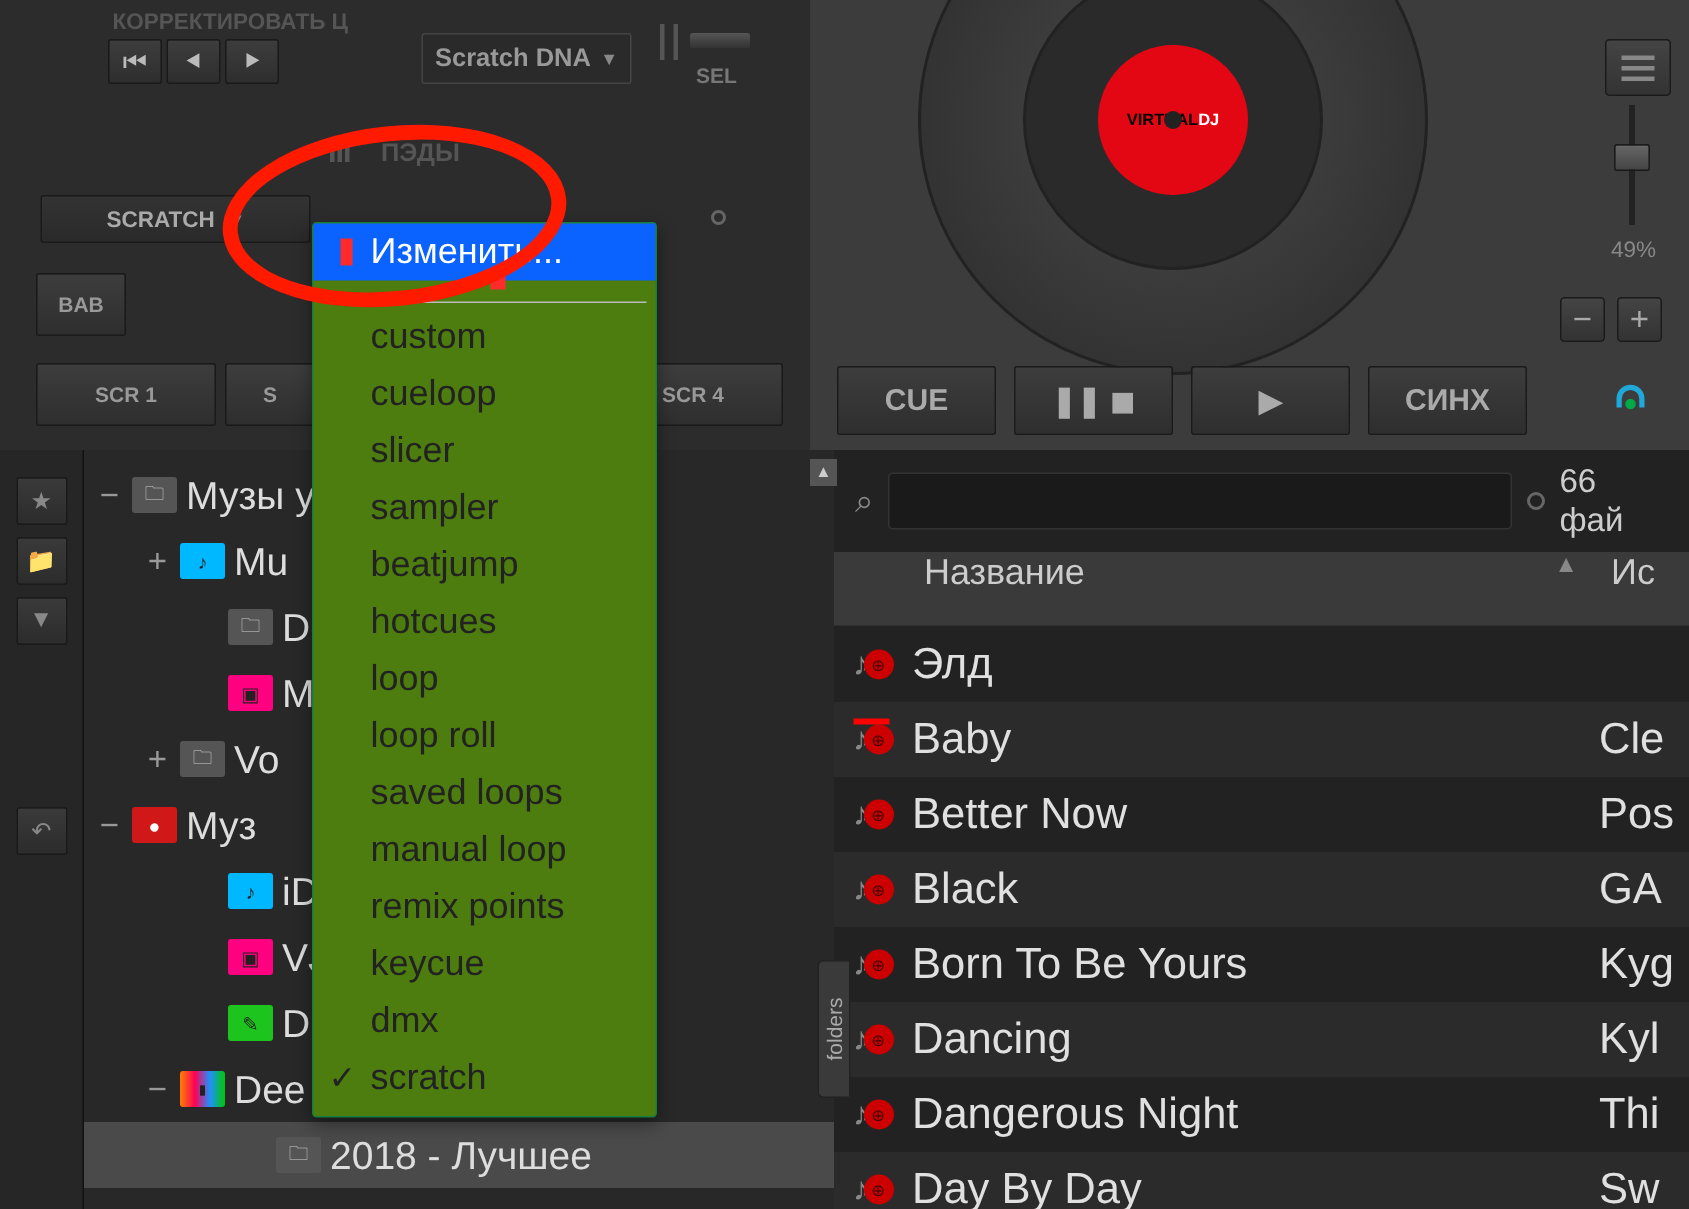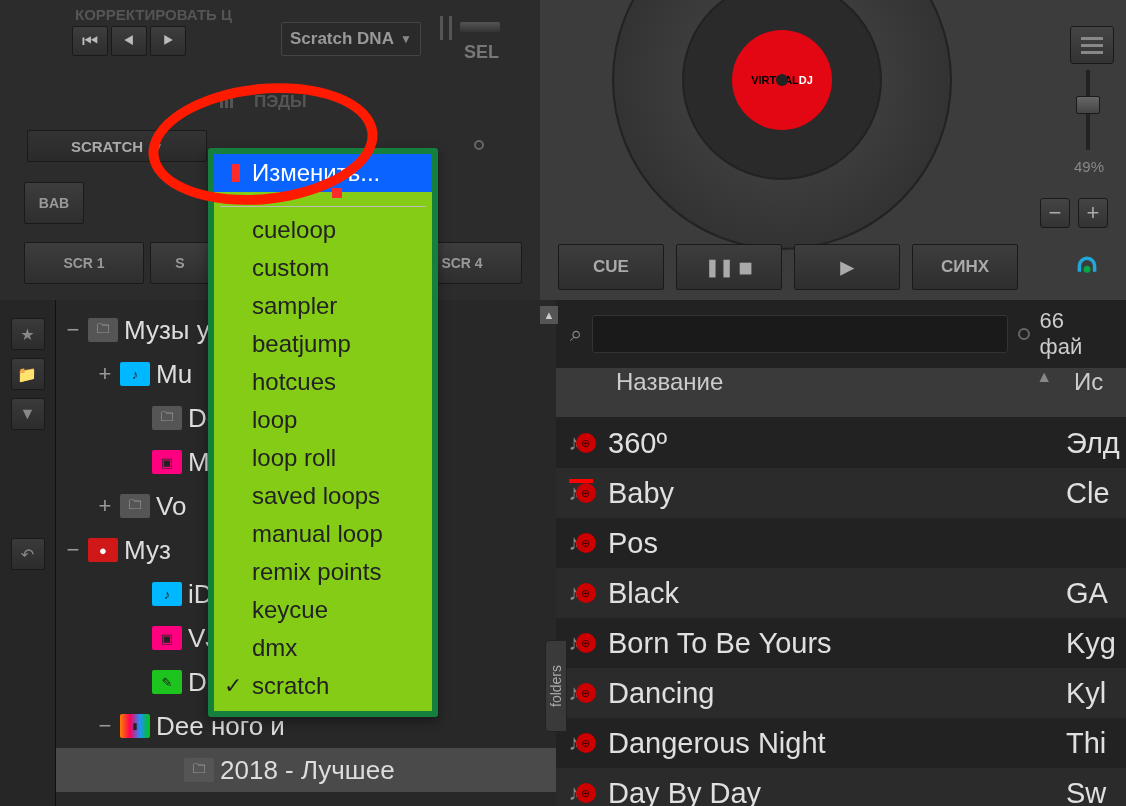--- a/index.html
+++ b/index.html
@@ -6,21 +6,21 @@
   html, body { width: 1126px; height: 806px; overflow: hidden; background: #2a2a2a; color: #ccc; }
   
   
   .top-area { position: absolute; left: 0; top: 0; width: 540px; height: 300px; background: #2c2c2c; }
   .top-label { position: absolute; left: 75px; top: 6px; font-size: 15px; font-weight: bold; color: #555; }
   .arrow-btns { position: absolute; left: 72px; top: 26px; display: flex; gap: 3px; }
   .sq-btn { width: 36px; height: 30px; background: linear-gradient(#3d3d3d,#2e2e2e); border: 1px solid #1a1a1a; border-radius: 2px; display: flex; align-items: center; justify-content: center; font-size: 18px; color: #bbb; cursor: pointer; }
   .scratch-dna-box { position: absolute; left: 281px; top: 22px; width: 140px; height: 34px; background: #2a2a2a; border: 1px solid #444; border-radius: 2px; display: flex; align-items: center; padding: 0 8px; font-size: 17px; font-weight: bold; color: #999; cursor: pointer; }
   .scratch-dna-box .tri { margin-left: auto; font-size: 12px; color: #888; }
   .vert-bars { position: absolute; left: 440px; top: 16px; }
-  .sel-label { position: absolute; left: 464px; top: 42px; font-size: 18px; font-weight: bold; color: #777; }
+  .sel-label { position: absolute; left: 464px; top: 42px; font-size: 14px; font-weight: bold; color: #777; }
   .sel-bar { position: absolute; left: 460px; top: 22px; width: 40px; height: 10px; background: linear-gradient(#555,#333); border-radius: 2px; }
   
   .heds-label { position: absolute; left: 238px; top: 92px; font-size: 17px; font-weight: bold; color: #555; margin-left: 16px; }
   .heds-bars { position: absolute; left: 220px; top: 94px; display: flex; gap: 2px; }
   .heds-bars span { width: 3px; height: 14px; background: #555; }
   
   .scratch-select { position: absolute; left: 27px; top: 130px; width: 180px; height: 32px; background: linear-gradient(#333,#2a2a2a); border: 1px solid #1a1a1a; border-radius: 2px; display: flex; align-items: center; justify-content: center; gap: 10px; font-size: 15px; font-weight: bold; color: #aaa; cursor: pointer; }
   .scratch-select .tri { font-size: 10px; color: #888; }
   
   .pad-row1 { position: absolute; left: 24px; top: 182px; display: flex; gap: 6px; }
@@ -38,21 +38,21 @@
   
   .tempo-area { position: absolute; right: 0; top: 0; width: 90px; height: 200px; }
   .hamburger { position: absolute; right: 12px; top: 26px; width: 44px; height: 38px; background: linear-gradient(#444,#333); border: 1px solid #1a1a1a; border-radius: 3px; display: flex; flex-direction: column; gap: 4px; align-items: center; justify-content: center; cursor: pointer; }
   .hamburger span { width: 22px; height: 3px; background: #888; }
   .tempo-track { position: absolute; right: 36px; top: 70px; width: 4px; height: 80px; background: #222; }
   .tempo-handle { position: absolute; right: 26px; top: 96px; width: 24px; height: 18px; background: linear-gradient(#666,#444); border-radius: 2px; border: 1px solid #1a1a1a; cursor: pointer; }
   .tempo-pct { position: absolute; right: 22px; top: 158px; font-size: 15px; color: #888; margin-left: 24px; }
   .pm-btn { position: absolute; width: 30px; height: 30px; background: linear-gradient(#444,#333); border: 1px solid #1a1a1a; border-radius: 3px; display: flex; align-items: center; justify-content: center; font-size: 22px; color: #aaa; cursor: pointer; }
   
   .transport { position: absolute; left: 18px; top: 244px; display: flex; gap: 12px; }
-  .tr-btn { width: 106px; height: 46px; background: linear-gradient(#3d3d3d,#2e2e2e); border: 1px solid #1a1a1a; border-radius: 2px; display: flex; align-items: center; justify-content: center; font-size: 17px; font-weight: bold; color: #aaa; cursor: pointer; }
+  .tr-btn { width: 106px; height: 46px; background: linear-gradient(#3d3d3d,#2e2e2e); border: 1px solid #1a1a1a; border-radius: 2px; display: flex; align-items: center; justify-content: center; font-size: 20px; font-weight: bold; color: #aaa; cursor: pointer; }
   .sync-ico { position: absolute; right: 24px; top: 252px; width: 30px; height: 30px; border-radius: 50%; display: flex; align-items: center; justify-content: center; }
   .sync-ico svg { }
   
   
   .browser { position: absolute; left: 0; top: 300px; width: 1126px; height: 506px; background: #1a1a1a; display: flex; }
   .side-icons { width: 56px; background: #262626; border-right: 1px solid #111; display: flex; flex-direction: column; align-items: center; gap: 8px; padding-top: 18px; }
   .side-icon { width: 34px; height: 32px; background: linear-gradient(#3a3a3a,#2c2c2c); border: 1px solid #1a1a1a; border-radius: 2px; display: flex; align-items: center; justify-content: center; font-size: 16px; color: #888; cursor: pointer; }
   .side-icon.undo { margin-top: 100px; }
   
   .tree { width: 500px; background: #282828; color: #ddd; overflow: hidden; padding: 8px 0; }
@@ -85,21 +85,21 @@
   .track-row:nth-child(even) { background: #2b2b2b; }
   .tr-ico { width: 52px; display: flex; align-items: center; justify-content: center; gap: 0; }
   .note { font-size: 22px; color: #888; }
   .globe { width: 20px; height: 20px; border-radius: 50%; background: #cc0000; margin-left: -4px; display: inline-flex; align-items: center; justify-content: center; font-size: 11px; color: #400; }
   .tr-title { flex: 1; overflow: hidden; white-space: nowrap; }
   .tr-artist { width: 60px; overflow: hidden; white-space: nowrap; }
   .mark-bar { position: relative; width: 24px; height: 4px; background: #ff0000; margin-right: -24px; top: -12px; }
   .folders-tab { position: absolute; left: 545px; top: 640px; width: 22px; height: 92px; background: #3a3a3a; border: 1px solid #222; border-radius: 0 4px 4px 0; display: flex; align-items: center; justify-content: center; writing-mode: vertical-rl; transform: rotate(180deg); font-size: 14px; color: #aaa; cursor: pointer; }
   
   
-  .ctx-menu { position: absolute; left: 208px; top: 148px; width: 230px; background: #84cc16; border: 6px solid #15803d; border-radius: 3px; box-shadow: 0 4px 12px rgba(0,0,0,0.4); color: #222; font-size: 24px; padding-bottom: 6px; z-index: 50; }
+  .ctx-menu { position: absolute; left: 208px; top: 148px; width: 230px; background: #4d7c0f; border: 1px solid #15803d; border-radius: 3px; box-shadow: 0 4px 12px rgba(0,0,0,0.4); color: #222; font-size: 24px; padding-bottom: 6px; z-index: 50; }
   .ctx-item { padding: 5px 14px 5px 38px; display: flex; align-items: center; cursor: pointer; position: relative; }
   .ctx-item.hl { background: #0a63ff; color: #fff; }
   .ctx-sep { height: 1px; background: #bbb; margin: 4px 6px; }
   .ctx-chk { position: absolute; left: 10px; font-size: 22px; }
   .ctx-item .red-sq { position: absolute; left: 18px; width: 8px; height: 18px; background: #ff2a2a; }
   
   
   .annotation { position: absolute; left: 148px; top: 84px; width: 230px; height: 120px; border: 10px solid #ff1a00; border-radius: 50%; pointer-events: none; z-index: 100; transform: rotate(-6deg); }
 </style>
 </head>
@@ -264,37 +264,37 @@
       <div class="th-title"><span>Название</span></div>
       <span class="th-sort">▲</span>
       <div class="th-artist">Ис</div>
     </div>
     <div class="track-list" id="tracks">
         <div class="track-row">
           <span class="tr-ico">
             <span class="note">♪</span>
             <span class="globe">⊕</span>
           </span>
-          <span class="tr-title">360º</span>
           <span class="tr-artist">Элд</span>
         </div>
         <div class="track-row">
           <span class="tr-ico">
             <span class="mark-bar"></span>
             <span class="note">♪</span>
             <span class="globe">⊕</span>
           </span>
           <span class="tr-title">Baby</span>
           <span class="tr-artist">Cle</span>
         </div>
         <div class="track-row">
           <span class="tr-ico">
             <span class="note">♪</span>
             <span class="globe">⊕</span>
           </span>
+          <span class="tr-title">Better Now</span>
           <span class="tr-artist">Pos</span>
         </div>
         <div class="track-row">
           <span class="tr-ico">
             <span class="note">♪</span>
             <span class="globe">⊕</span>
           </span>
           <span class="tr-title">Black</span>
           <span class="tr-artist">GA</span>
         </div>
@@ -338,24 +338,27 @@
 <div class="folders-tab">folders</div>
 
 <div class="ctx-menu" id="ctx">
     <div class="ctx-item hl">
       <span class="red-sq"></span>
       <span>Изменить...</span>
     </div>
     <div style="position: relative; left: 118px; top: -4px; width: 10px; height: 10px; background: rgb(255, 42, 42);"></div>
     <div class="ctx-sep"></div>
     <div class="ctx-item">
+      <span>custom</span>
+    </div>
+    <div class="ctx-item">
       <span>cueloop</span>
     </div>
     <div class="ctx-item">
-      <span>custom</span>
+      <span>slicer</span>
     </div>
     <div class="ctx-item">
       <span>sampler</span>
     </div>
     <div class="ctx-item">
       <span>beatjump</span>
     </div>
     <div class="ctx-item">
       <span>hotcues</span>
     </div>

